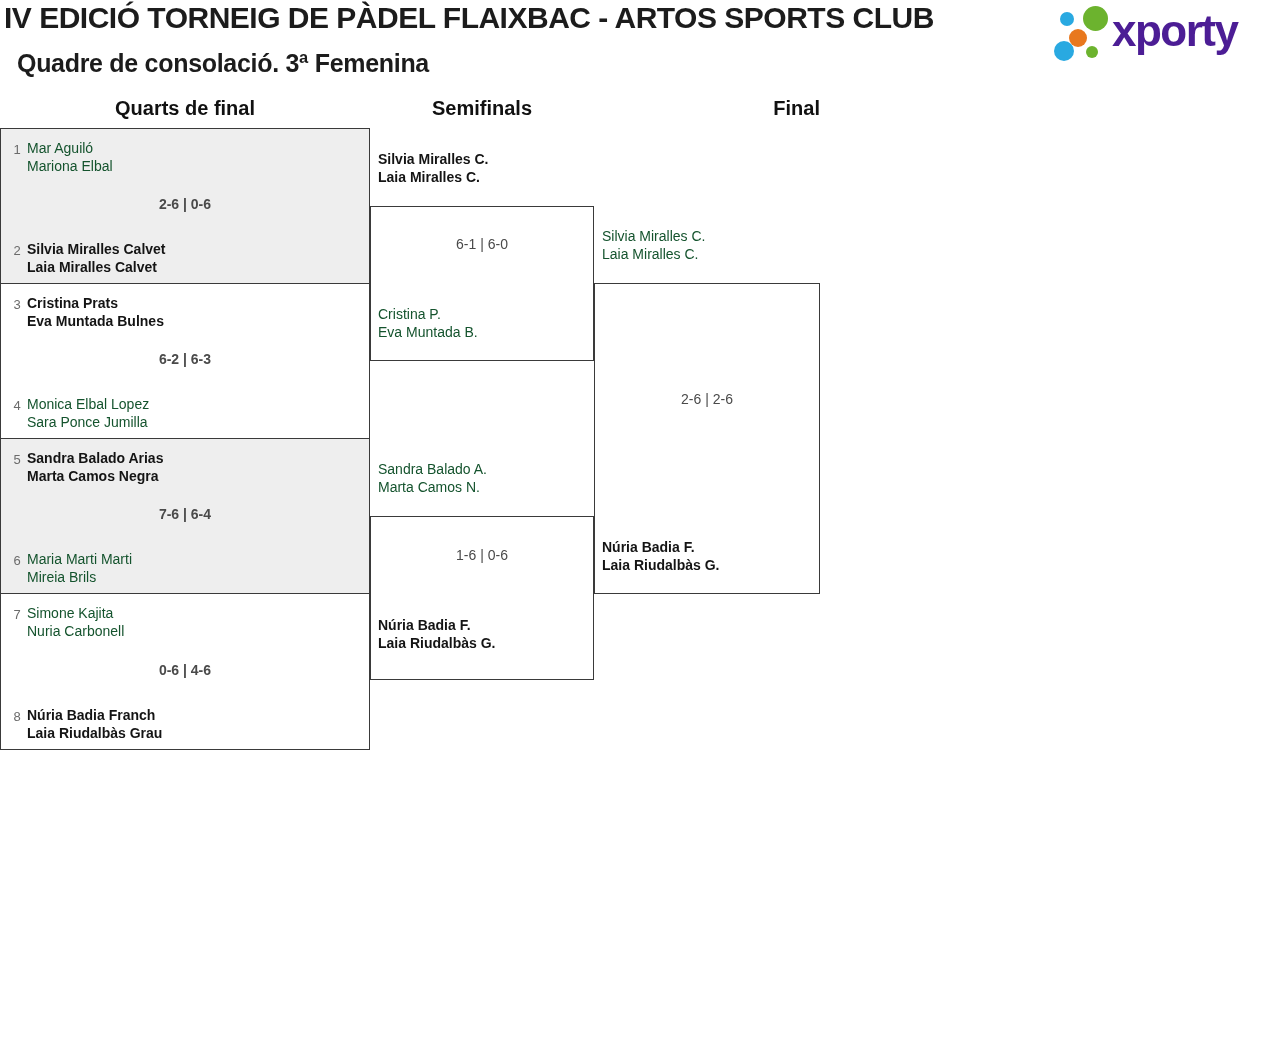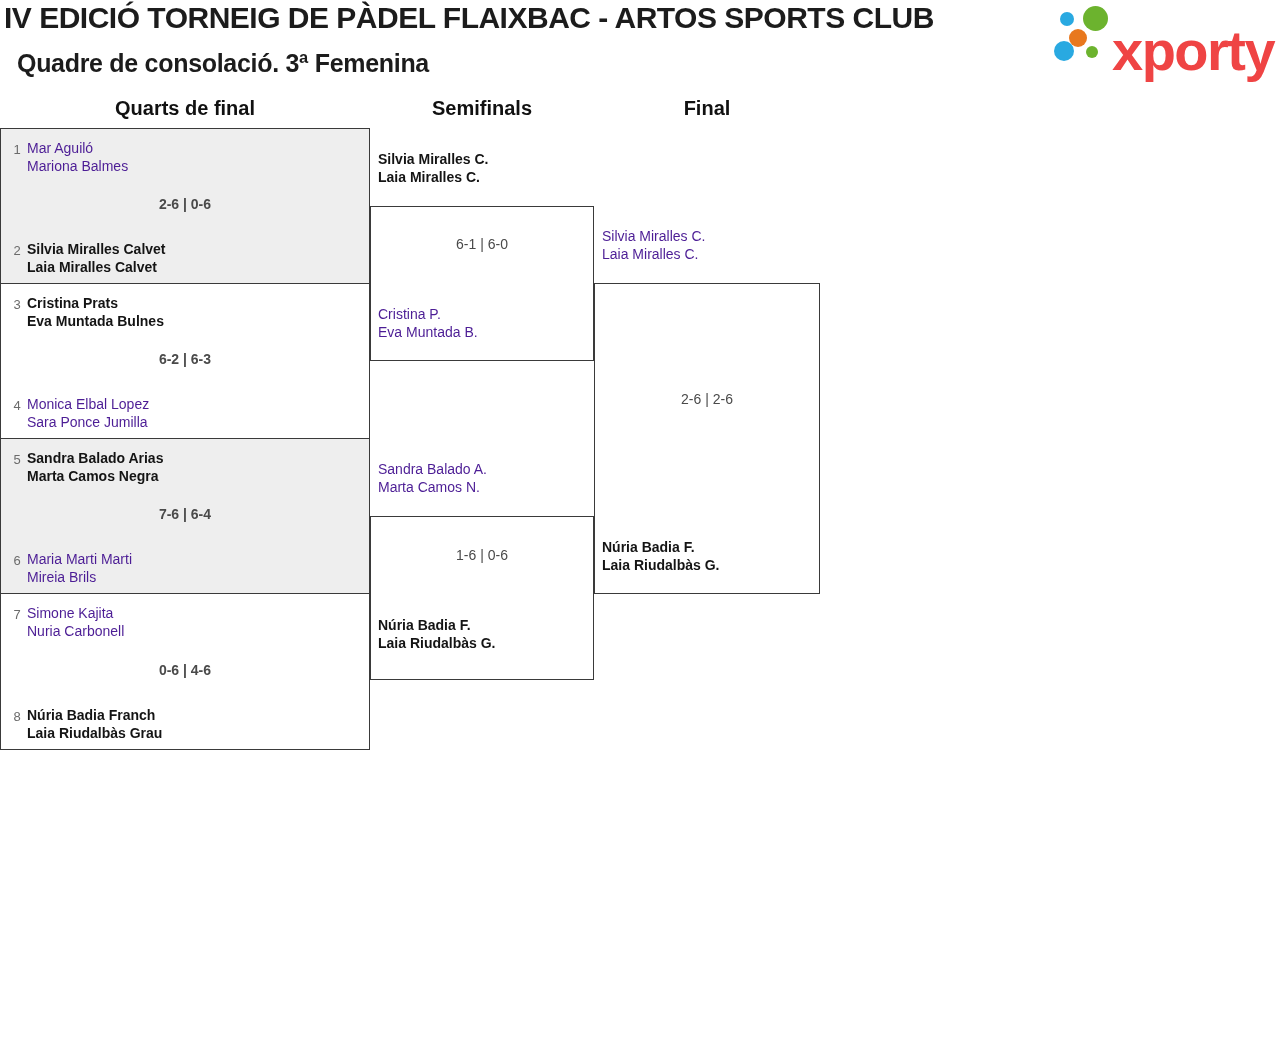--- a/index.html
+++ b/index.html
@@ -13,38 +13,38 @@
   .hdr h2 { margin: 13px; font-size: 25px; line-height: 32px; font-weight: 700; color: #1c1c1c; letter-spacing: -0.3px; white-space: nowrap; }
 
   
   .logo { position: absolute; left: 1050px; top: 0; width: 228px; height: 70px; cursor: pointer; }
   .dot { position: absolute; border-radius: 50%; }
   .dot.blue-sm   { left: 10px; top: 12px; width: 14px; height: 14px; background: #29a9e1; }
   .dot.green-lg  { left: 33px; top: 6px;  width: 25px; height: 25px; background: #6cb32e; }
   .dot.orange    { left: 19px; top: 29px; width: 18px; height: 18px; background: #e8781e; }
   .dot.blue-lg   { left: 4px;  top: 41px; width: 20px; height: 20px; background: #29a9e1; }
   .dot.green-sm  { left: 36px; top: 46px; width: 12px; height: 12px; background: #6cb32e; }
-  .logo-text { position: absolute; left: 62px; top: 7px; font-size: 56px; line-height: 47px; font-weight: 700; letter-spacing: -1.5px; color: #ef4444; margin-top: 20px; }
+  .logo-text { position: absolute; left: 62px; top: 7px; font-size: 44px; line-height: 47px; font-weight: 700; letter-spacing: -1.5px; color: #4c1d95; }
 
   
   .col-header { position: absolute; top: 97px; text-align: center; font-size: 20px; font-weight: 700; color: #111111; }
 
   
   .qf { position: absolute; left: 0; width: 370px; border: 1px solid #3a3a3a; background: #ffffff; }
   .qf.shade { background: #eeeeee; }
   .team { position: absolute; left: 8px; right: 8px; display: flex; align-items: flex-start; }
   .team .seed { flex: 0 0 16px; width: 16px; text-align: center; font-size: 13px; color: #6b6b6b; padding-top: 3px; }
   .names { padding-left: 2px; font-size: 14px; line-height: 18px; }
   .names span { display: block; white-space: nowrap; }
   .t-top { top: 10px; }
   .t-bottom { bottom: 7px; }
   .qf-score { position: absolute; left: 0; right: 0; top: calc(50% - 10px); text-align: center; font-size: 14px; color: #4a4a4a; font-weight: bold; }
 
   .winner { font-weight: 700; color: #141414; }
-  .loser  { font-weight: 400; color: #4c1d95; }
+  .loser  { font-weight: 400; color: #14532d; }
 
   
   .sf-box   { position: absolute; left: 370px; width: 224px; border: 1px solid #3a3a3a; }
   .final-box{ position: absolute; left: 594px; width: 226px; border: 1px solid #3a3a3a; }
   .adv { position: absolute; left: 7px; font-size: 14px; line-height: 18px; }
   .adv span { display: block; white-space: nowrap; }
   .box-score { position: absolute; left: 0; right: 0; text-align: center; font-size: 14px; color: #4a4a4a; }
 </style>
 </head>
 <body>
@@ -60,28 +60,28 @@
     <span class="dot blue-sm"></span>
     <span class="dot green-lg"></span>
     <span class="dot orange"></span>
     <span class="dot blue-lg"></span>
     <span class="dot green-sm"></span>
     <span class="logo-text">xporty</span>
   </div>
 
   <div class="col-header" style="left:0; width:370px;">Quarts de final</div>
   <div class="col-header" style="left:370px; width:224px;">Semifinals</div>
-  <div class="col-header" style="left:594px; width:226px;">Final</div>
+  <div class="col-header" style="left:594px; width:226px;text-align:right;">Final</div>
 
   <div class="qf shade" style="top:128px; height:156px;">
     <div class="team t-top">
       <span class="seed">1</span>
       <span class="names loser">
         <span>Mar Aguiló</span>
-        <span>Mariona Balmes</span>
+        <span>Mariona Elbal</span>
       </span>
     </div>
     <div class="qf-score">2-6 | 0-6</div>
     <div class="team t-bottom">
       <span class="seed">2</span>
       <span class="names winner">
         <span>Silvia Miralles Calvet</span>
         <span>Laia Miralles Calvet</span>
       </span>
     </div>

